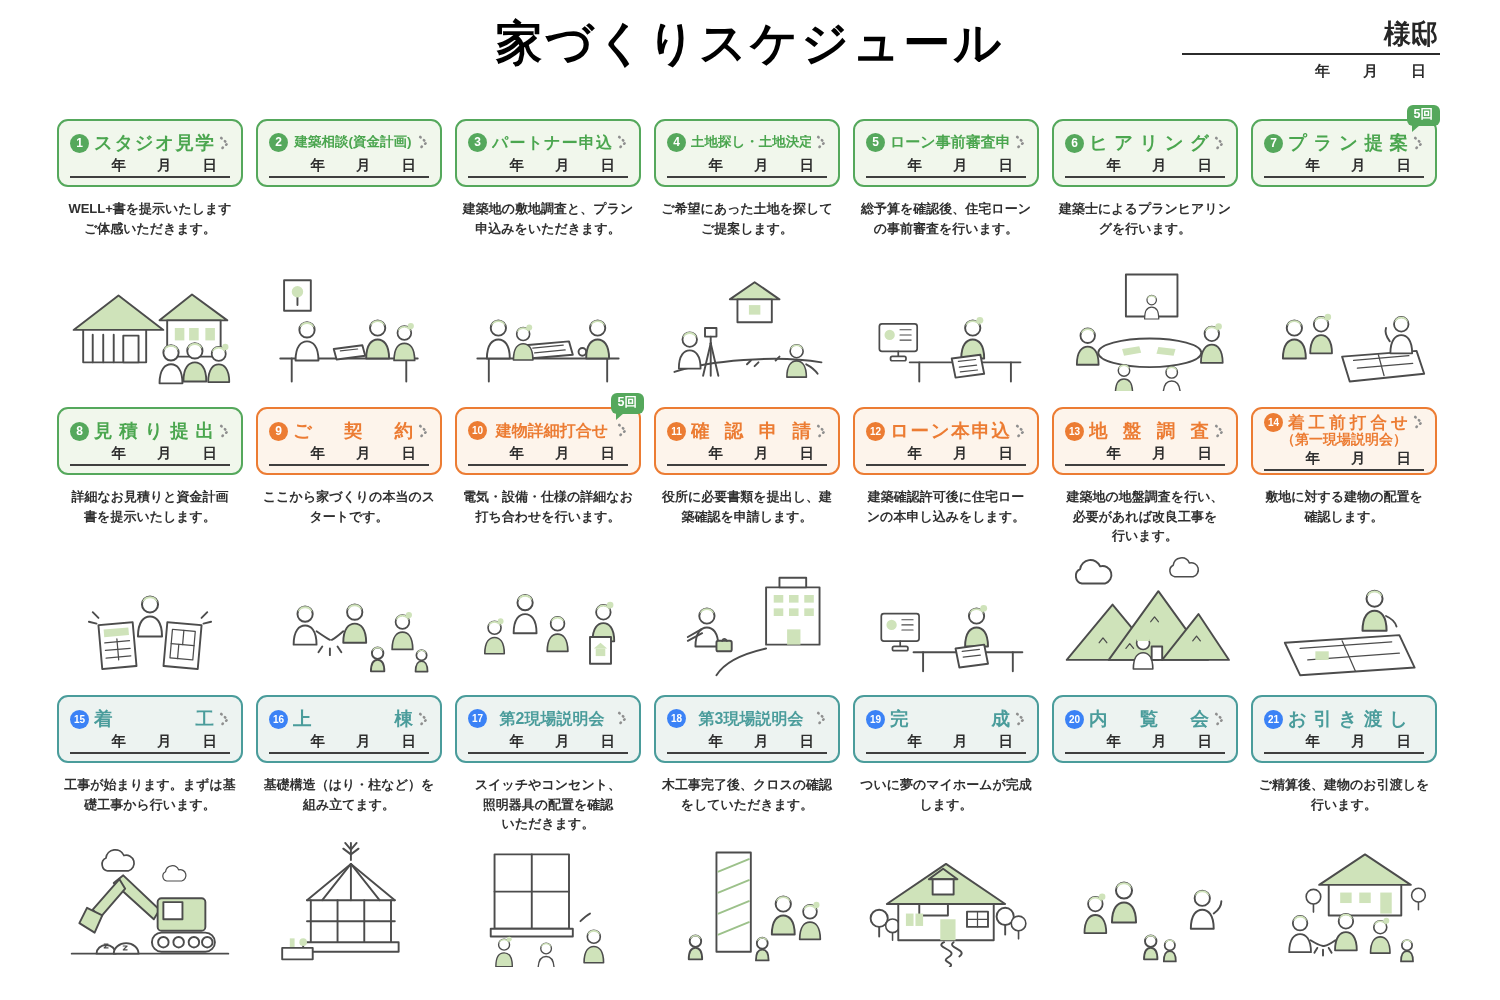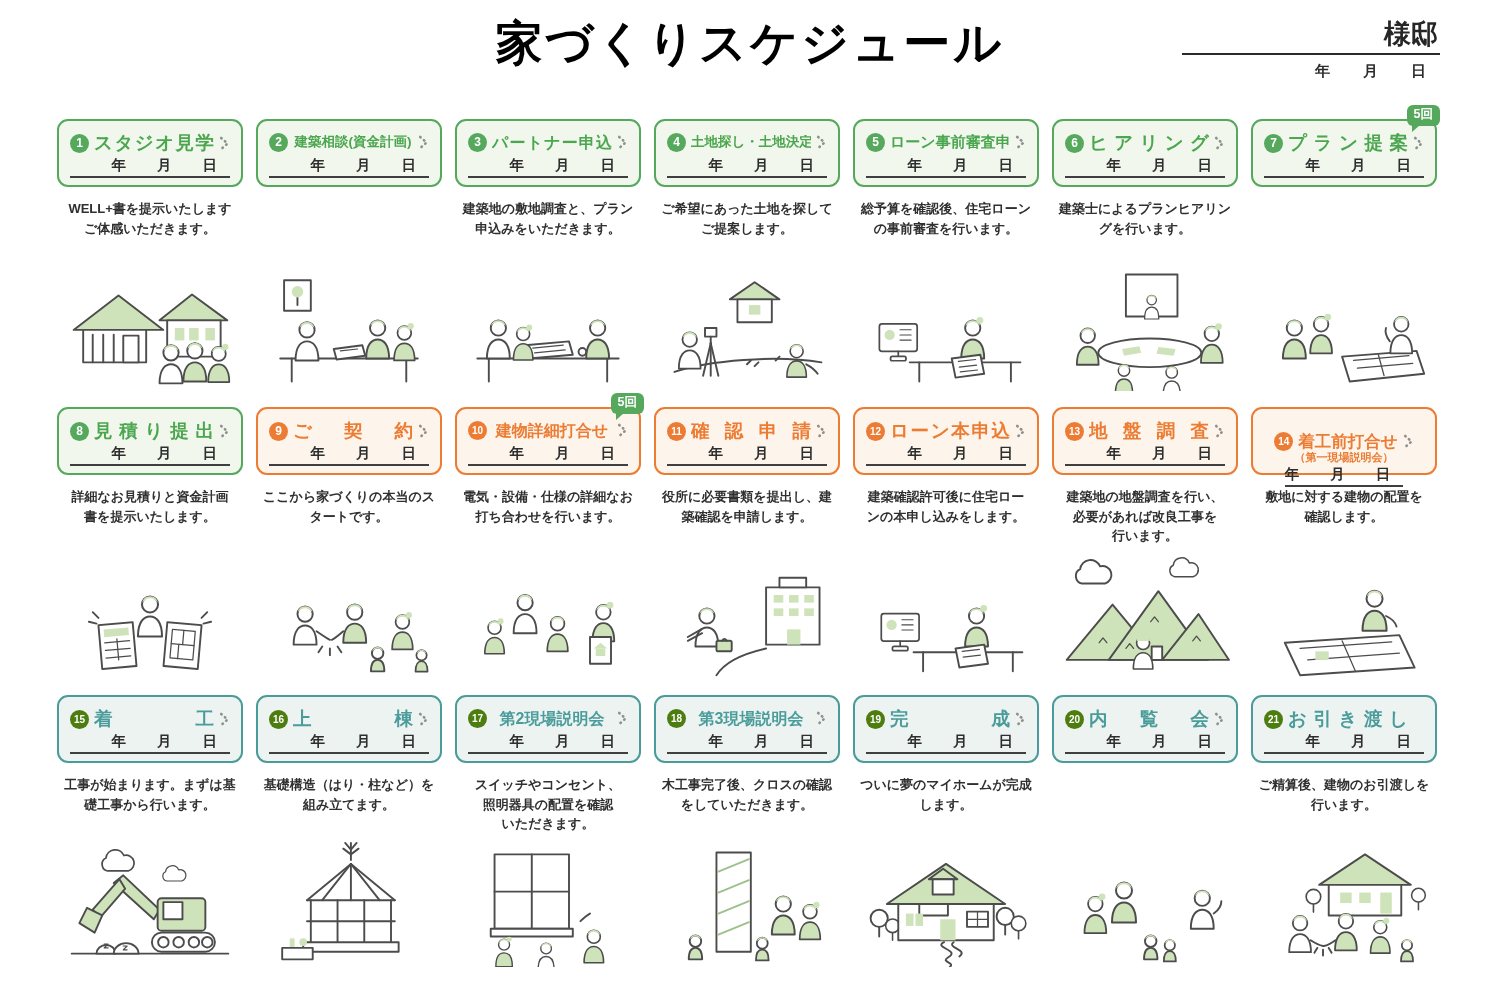--- a/index.html
+++ b/index.html
@@ -33,36 +33,36 @@
   .cell.green  .box { border-color:#55a85c; background:#f1f7ec; }
   .cell.orange .box { border-color:#ec7c33; background:#fdf4eb; }
   .cell.teal   .box { border-color:#4a9c9b; background:#edf3f1; }
   .trow { display:flex; align-items:center; gap:5px; margin-top:3px; }
   .num {
     flex:none; width:19px; height:19px; border-radius:50%;
     color:#fff; font-weight:800; font-size:12px; line-height:19px; text-align:center;
   }
   .cell.green  .num { background:#55a85c; }
   .cell.orange .num { background:#ec7c33; }
-  .cell.teal   .num { background:#4d7c0f; }
+  .cell.teal   .num { background:#3b82f6; }
   .num.two { font-size:10px; }
   .ttl { flex:1; font-weight:800; white-space:nowrap; overflow:hidden; line-height:1.1; }
   .cell.green  .ttl { color:#4ba64f; }
   .cell.orange .ttl { color:#ec7c33; }
   .cell.teal   .ttl { color:#4a9c9b; }
   .ttl.spread { display:flex; justify-content:space-between; }
   .ttl.centered { text-align:center; }
   .chev { flex:none; width:11px; height:15px; }
   .chev path { fill:none; stroke:#8f8f8f; stroke-width:2.6; stroke-linecap:round;
     stroke-dasharray:0.5 4.4; }
-  .subttl { display:none; text-align:center; font-size:11px; font-weight:800; margin-top:-1px; }
+  .subttl { display:none; text-align:center; font-size:14px; font-weight:800; margin-top:-1px; }
   .cell.has-sub .subttl { display:block; }
   .cell.orange.has-sub .subttl { color:#ec7c33; }
   .cell.has-sub .trow { margin-top:-1px; }
-  .cell.has-sub .box { padding-top:24px;align-items:center; }
+  .cell.has-sub .box { padding-top:5px; }
   .date {
     margin-top:auto; display:flex; justify-content:flex-end; gap:31px;
     padding:0 13px 1px 0; border-bottom:2px solid #3f3f3f;
     font-size:14.5px; font-weight:700; color:#2e2e2e;
   }
   .badge5 {
     display:none; position:absolute; top:-16px; right:-5px; z-index:3;
     background:#55a85c; color:#fff; font-size:12.5px; font-weight:800;
     padding:2px 7px 3px; border-radius:6px; line-height:1.25;
   }

